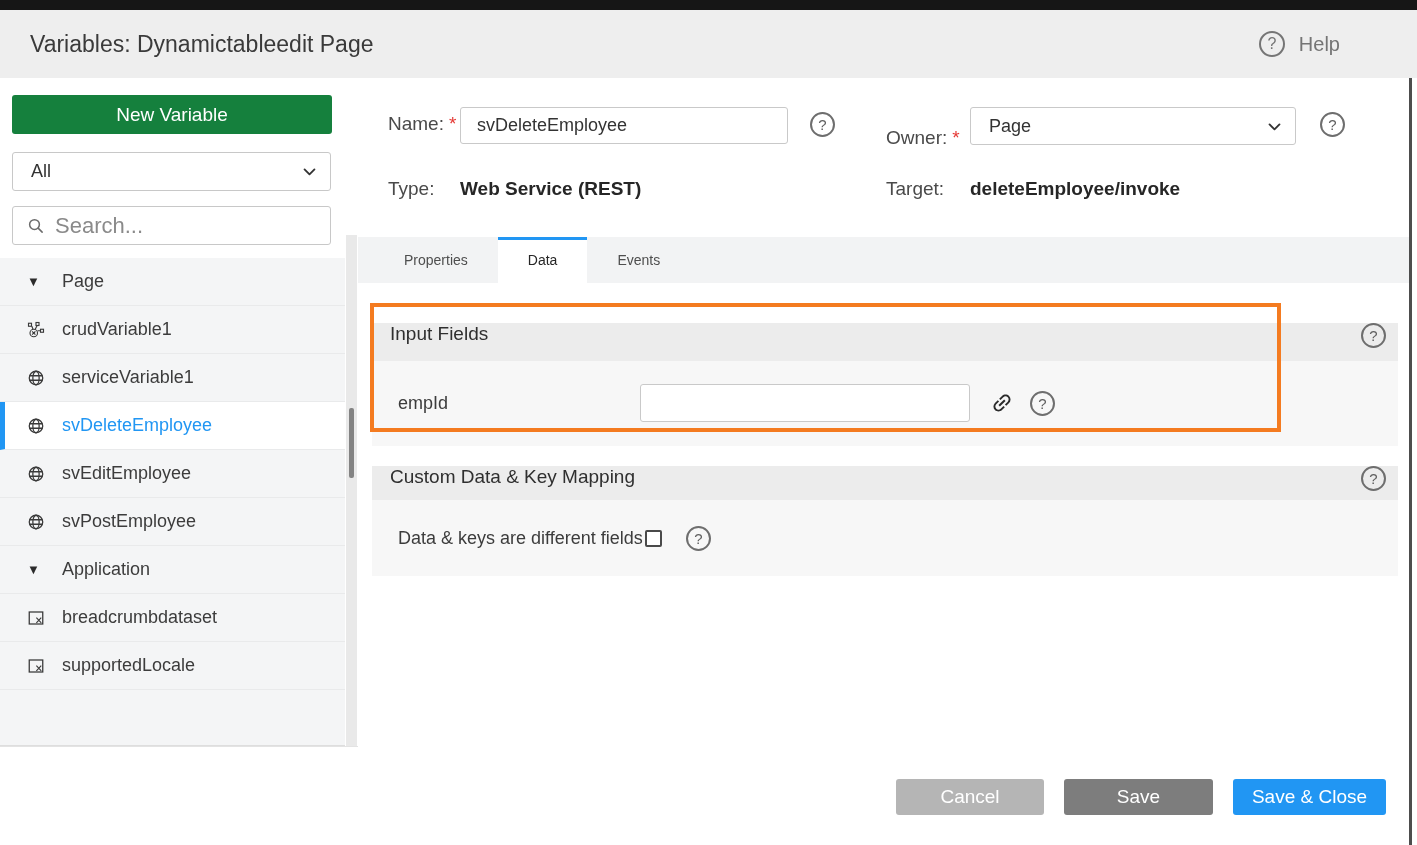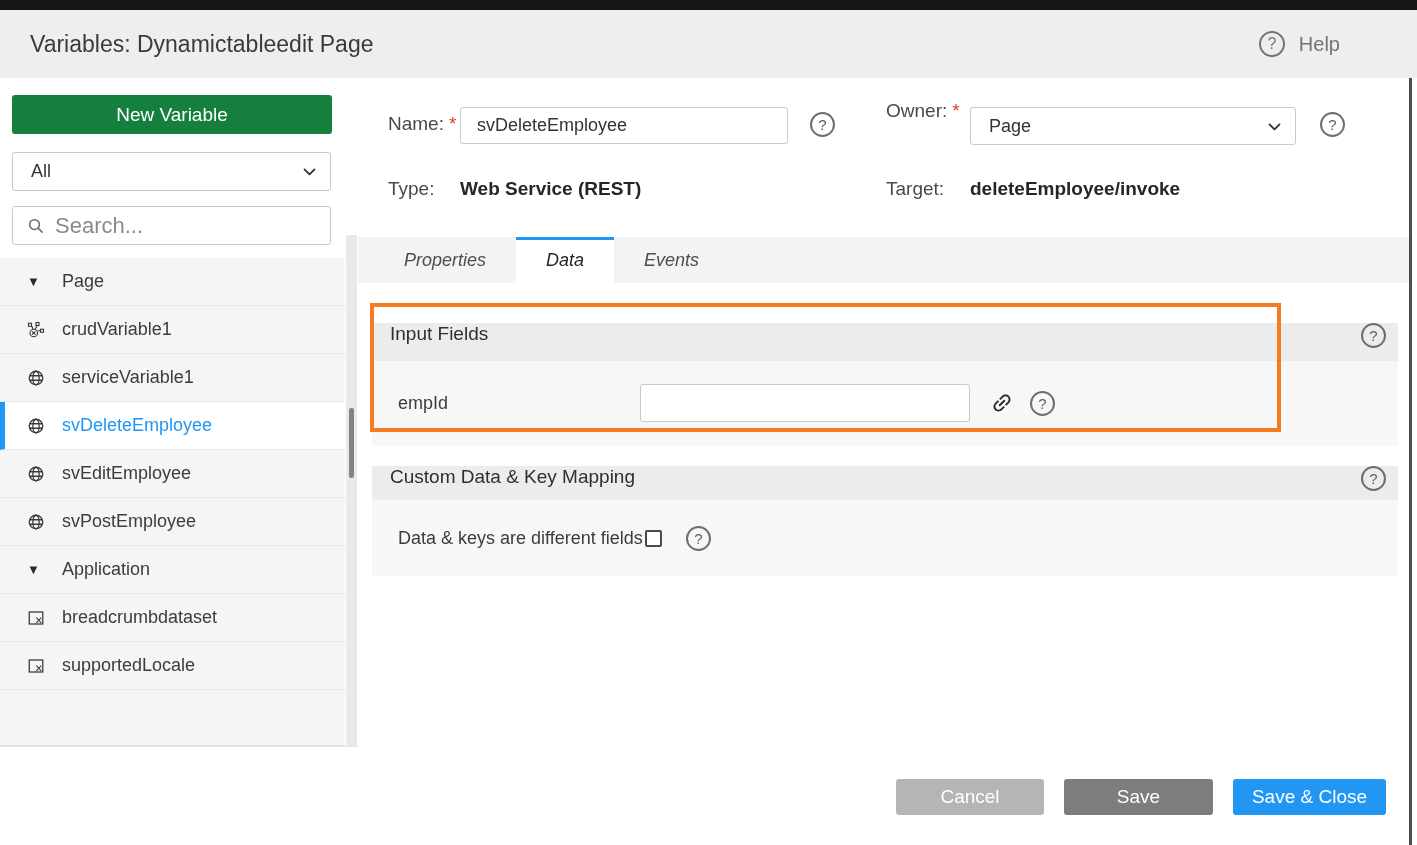--- a/index.html
+++ b/index.html
@@ -64,21 +64,21 @@
   .owner-select { position:absolute; left:612px; top:29px; width:326px; height:38px; background:#fff;
       border:1px solid #c9c9c9; border-radius:3px; display:flex; align-items:center;
       padding:0 12px 0 18px; font-size:18px; color:#333; cursor:pointer; }
   .owner-select .sel-label { flex:1; }
   #owner-help { position:absolute; left:962px; top:34px; }
   .bold-val { position:absolute; font-size:19px; font-weight:bold; color:#262626; }
 
   
   .tabbar { position:absolute; left:0; top:159px; width:1052px; height:46px; background:#f2f3f4;
       display:flex; padding-left:16px; }
-  .tab { padding:0 30px; line-height:46px; font-size:18px; color:#4e4e4e; cursor:pointer;font-style:italic; }
+  .tab { padding:0 30px; line-height:46px; font-size:14px; color:#4e4e4e; cursor:pointer; }
   .tab.active { background:#ffffff; border-top:3px solid #2196f3; line-height:40px; color:#262626; }
 
   
   .section { position:absolute; left:14px; width:1026px; }
   .section-header { height:38px; background:#ececec; display:flex; align-items:flex-start; padding:0 12px 0 18px;margin-top:16px; }
   .section-title { font-size:19px; color:#2f2f2f; flex:1; }
   .section-body { background:#f7f7f7; position:relative; }
   #section-input-fields { top:229px; }
   #section-input-fields .section-body { height:85px; }
   #section-custom { top:372px; }
@@ -230,21 +230,21 @@
 <div class="bottom-divider"></div>
 
 <div class="main">
 
   <div class="fld-label" style="left:30px; top:35px;">
     <span>Name:</span><span class="req">*</span>
   </div>
   <input id="name-input" class="text-input" type="text" value="svDeleteEmployee" style="">
   <div id="name-help" class="q-icon">?</div>
 
-  <div class="fld-label" style="left:528px; top:22px;">
+  <div class="fld-label" style="left:528px; top:49px;">
     <span>Owner:</span><span class="req">*</span>
   </div>
   <div class="owner-select">
     <span class="sel-label">Page</span>
     <span>
       <svg width="17" height="17" viewBox="0 0 24 24" fill="none" stroke="#333" stroke-width="2.6" stroke-linecap="round" stroke-linejoin="round">
           <path d="M5 9l7 7 7-7"></path>
         </svg>
     </span>
   </div>

